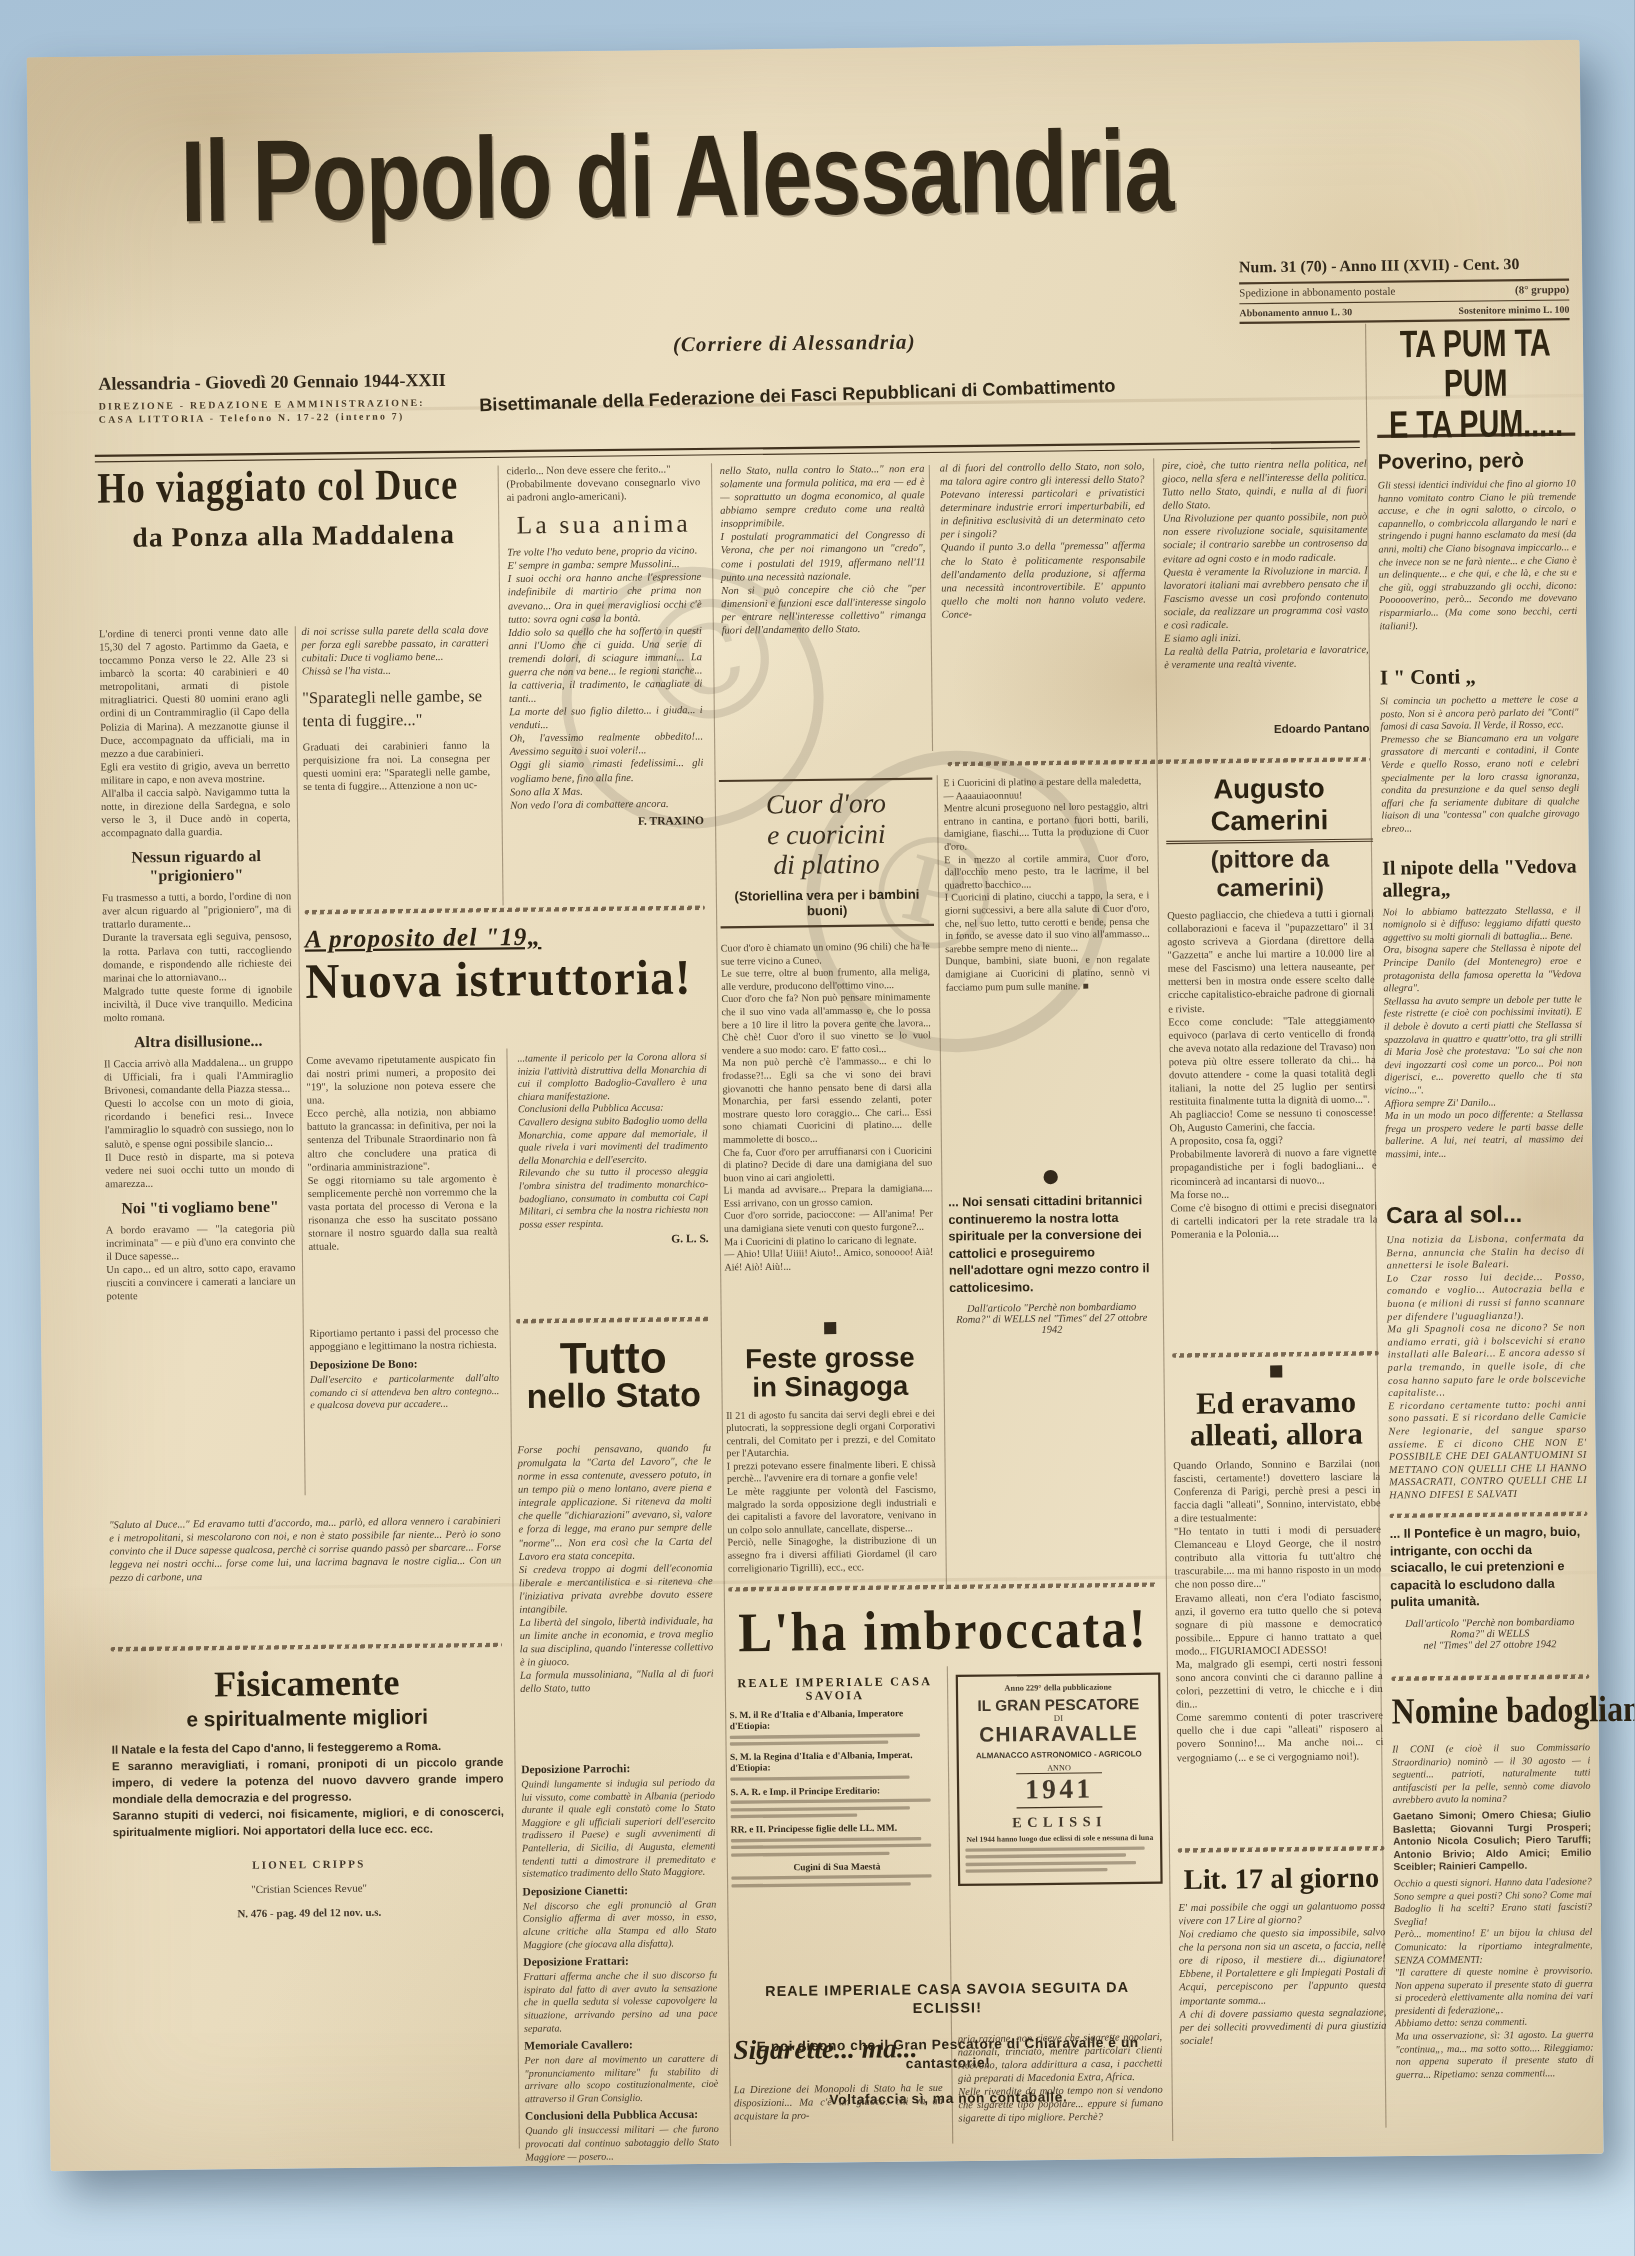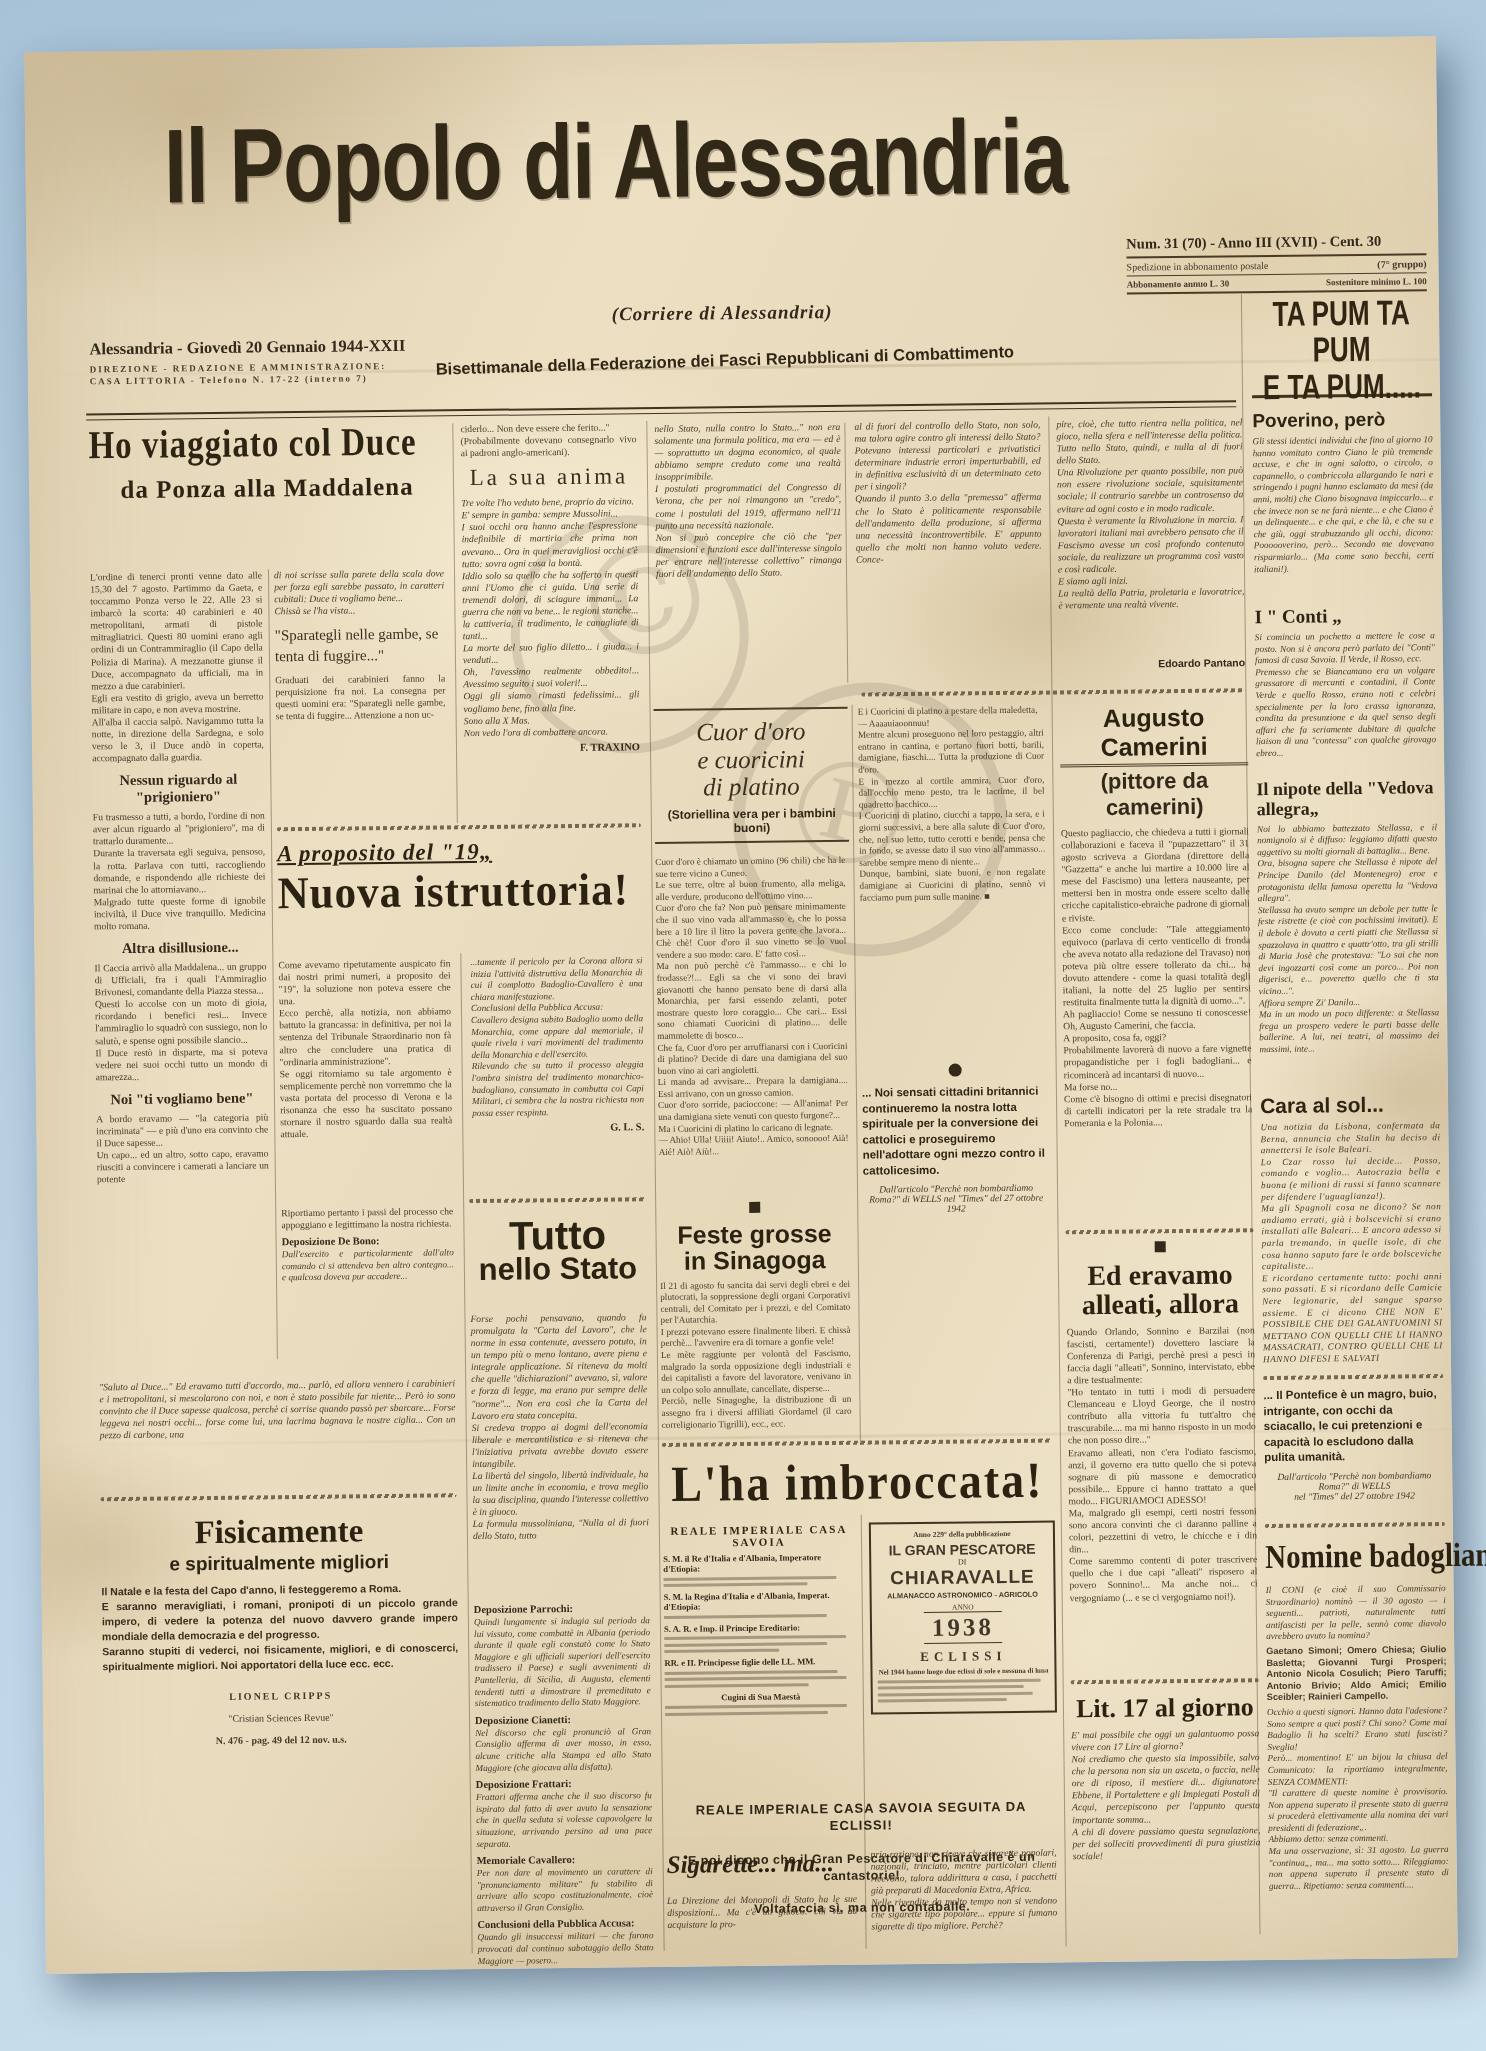--- a/index.html
+++ b/index.html
@@ -106,21 +106,21 @@
     <div class="stamp" style="left:480px;top:470px;width:220px;height:220px"></div>
     <div class="stamp" style="left:700px;top:640px;width:250px;height:250px;border-width:12px"></div>
     <div class="stampc" style="left:540px;top:470px;transform:rotate(-12deg)">©</div>
     <div class="stampc" style="left:760px;top:680px;transform:rotate(15deg)">℗</div>
 
     <div class="blk mast" style="left:70px;top:56px;width:1040px">Il Popolo di Alessandria</div>
     <div class="blk" style="left:1100px;top:196px;width:300px">
       <div class="issue1">Num. 31 (70) - Anno III (XVII) - Cent. 30</div>
       <div class="issuebox">
         <span>Spedizione in abbonamento postale</span>
-        <span style="font-weight:bold">(7° gruppo)</span>
+        <span style="font-weight:bold">(8° gruppo)</span>
       </div>
       <div class="issuerow">
         <span>Abbonamento annuo L. 30</span>
         <span>Sostenitore minimo L. 100</span>
       </div>
     </div>
     <div class="blk subtitle" style="left:470px;top:258px;width:450px">(Corriere di Alessandria)</div>
     <div class="blk" style="left:62px;top:288px;width:390px">
       <div class="dl1">Alessandria - Giovedì 20 Gennaio 1944-XXII</div>
       <div class="dl2">DIREZIONE - REDAZIONE E AMMINISTRAZIONE:</div>
@@ -344,21 +344,21 @@
       <div class="micro w95"></div>
       <div class="micro w85"></div>
     </div>
     <div class="blk chiara" style="left:828px;top:1480px;width:172px">
       <div class="ch-ed">Anno 229° della pubblicazione</div>
       <div class="ch1">IL GRAN PESCATORE</div>
       <div class="ch-di">DI</div>
       <div class="ch2">CHIARAVALLE</div>
       <div class="ch3">ALMANACCO ASTRONOMICO - AGRICOLO</div>
       <div class="ch-anno">ANNO</div>
-      <div><span class="ch-year">1938</span></div>
+      <div><span class="ch-year">1941</span></div>
       <div class="ch-ecl">ECLISSI</div>
       <div class="ch-note">Nel 1944 hanno luogo due eclissi di sole e nessuna di luna</div>
       <div class="micro w95"></div>
       <div class="micro w85"></div>
       <div class="micro w90"></div>
       <div class="micro w75"></div>
     </div>
     <div class="blk capt" style="left:622px;top:1742px;width:390px">
       <span style="display:block;font-size:13px;letter-spacing:1px">REALE IMPERIALE CASA SAVOIA SEGUITA DA ECLISSI!</span>
       <span style="display:block">E poi dicono che il Gran Pescatore di Chiaravalle è un cantastorie!</span>

